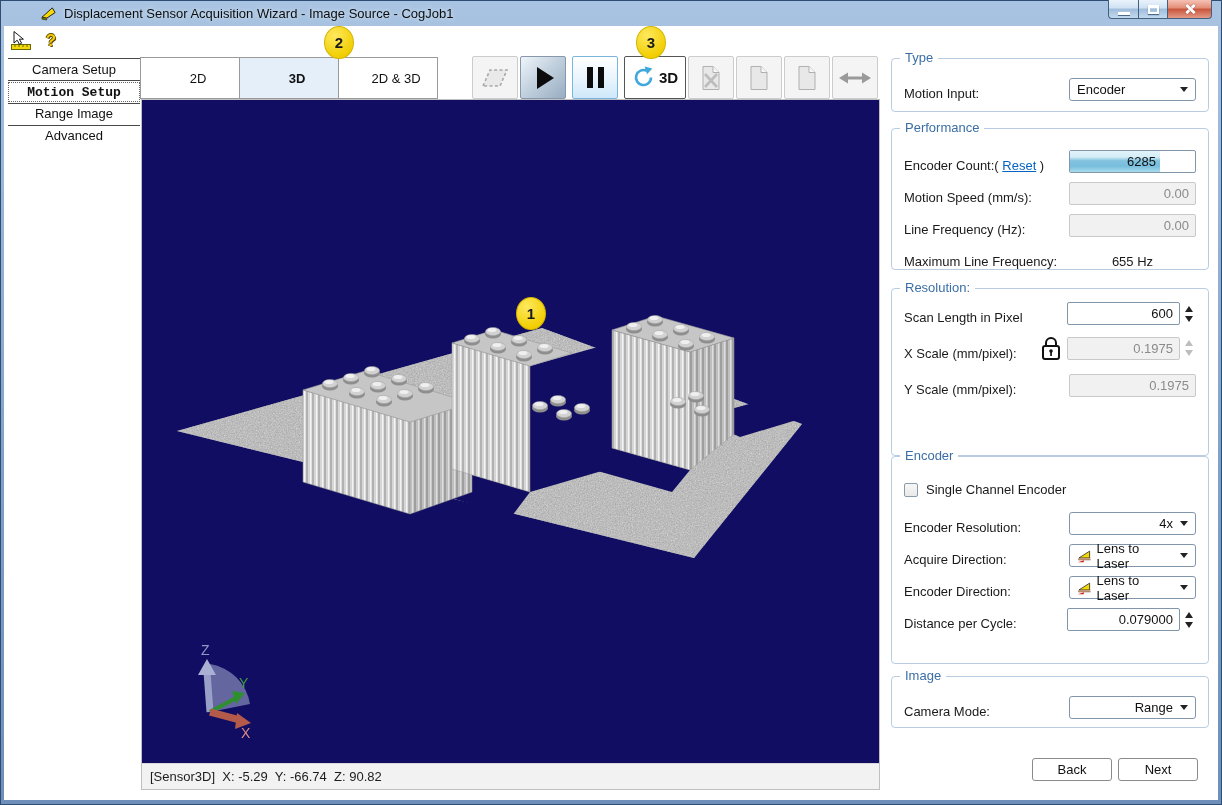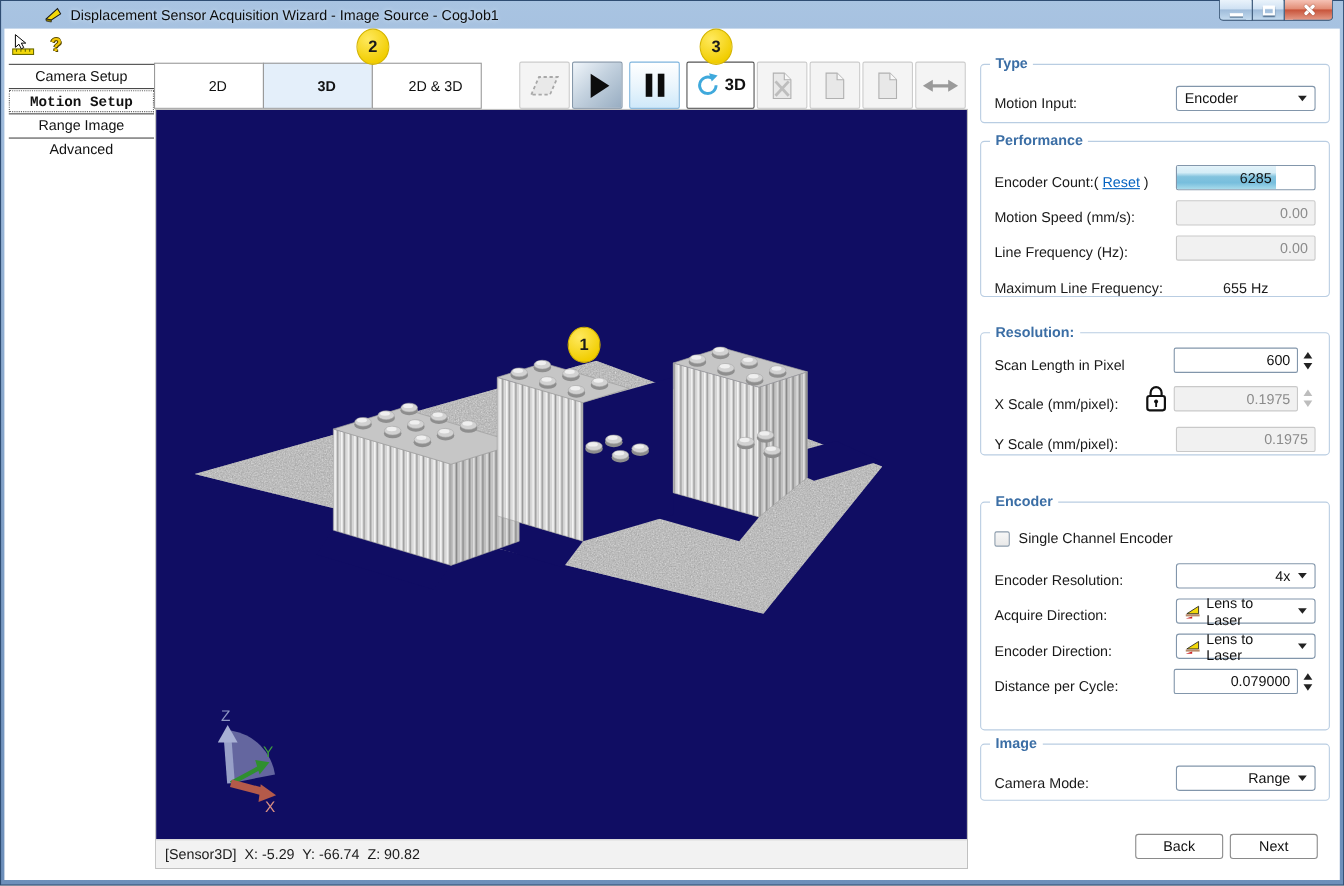--- a/index.html
+++ b/index.html
@@ -54,21 +54,21 @@
   
   #view-panel { position:absolute; left:137px; top:73px; width:739px; height:691px; border:1px solid #c0c0c0; background:#fff; }
   #viewport { position:absolute; left:0; top:0; width:737px; height:663px; background:#100d63; cursor:grab; }
   #view-status { position:absolute; left:0; bottom:0; width:737px; height:26px; background:#f2f2f2; border-top:1px solid #d8d8d8; display:flex; align-items:center; padding-left:8px; font-size:13px; color:#1c1c1c; white-space:pre; }
 
   
   .marker { position:absolute; width:30px; height:33px; border-radius:50%; background:radial-gradient(circle at 35% 28%, #ffe95e, #f1cd00 75%); border:1px solid #d4b400; display:flex; align-items:center; justify-content:center; font-size:15px; font-weight:bold; color:#1a1a1a; z-index:60; }
 
   
   .group { position:absolute; left:887px; width:318px; border:1px solid #b9cde2; border-radius:4px; background:#fff; }
-  .legend { position:absolute; top:-9px; left:8px; background:#fff; padding:0 5px; font-weight:bold; font-size:13px; color:#3b6ea5; }
+  .legend { position:absolute; top:-9px; left:8px; background:#fff; padding:0 5px; font-weight:normal; font-size:13px; color:#3b6ea5; }
   .prow { display:flex; align-items:flex-end; justify-content:space-between; padding:0 12px 0 12px; }
   .plabel { font-size:13px; color:#1a1a1a; display:flex; align-items:center; white-space:pre; }
   .rgt { display:flex; align-items:center; justify-content:flex-end; }
   .field { height:23px; border:1px solid #8296ab; border-radius:2px; background:#fff; display:flex; align-items:center; justify-content:flex-end; padding:0 6px; font-size:13px; color:#111; width:127px; position:relative; overflow:hidden; }
   .field.short { width:113px; }
   .field.disabled { background:#f1f1f1; border-color:#c9c9c9; color:#8b8b8b; }
   .spin { width:14px; display:flex; flex-direction:column; align-items:center; justify-content:center; gap:4px; margin-left:2px; }
   .spin .up { width:0; height:0; border-left:4px solid transparent; border-right:4px solid transparent; border-bottom:6px solid #222; cursor:pointer; }
   .spin .dn { width:0; height:0; border-left:4px solid transparent; border-right:4px solid transparent; border-top:6px solid #222; cursor:pointer; }
   .spin.disabled .up { border-bottom-color:#bdbdbd; }
@@ -332,21 +332,21 @@
       <div class="prow" style="height:32px;">
         <span class="plabel">Line Frequency (Hz):</span>
         <div class="field disabled">0.00</div>
       </div>
       <div class="prow" style="height:32px;">
         <span class="plabel">Maximum Line Frequency:</span>
         <span class="static-val">655 Hz</span>
       </div>
     </div>
 
-    <div class="group" style="top:276px; height:112px;">
+    <div class="group" style="top:262px; height:168px;">
       <span class="legend">Resolution:</span>
       <div class="prow" style="height:36px;">
         <span class="plabel">Scan Length in Pixel</span>
         <div class="rgt">
           <div class="field short">600</div>
           <div class="spin">
               <span class="up"></span>
               <span class="dn"></span>
             </div>
         </div>

